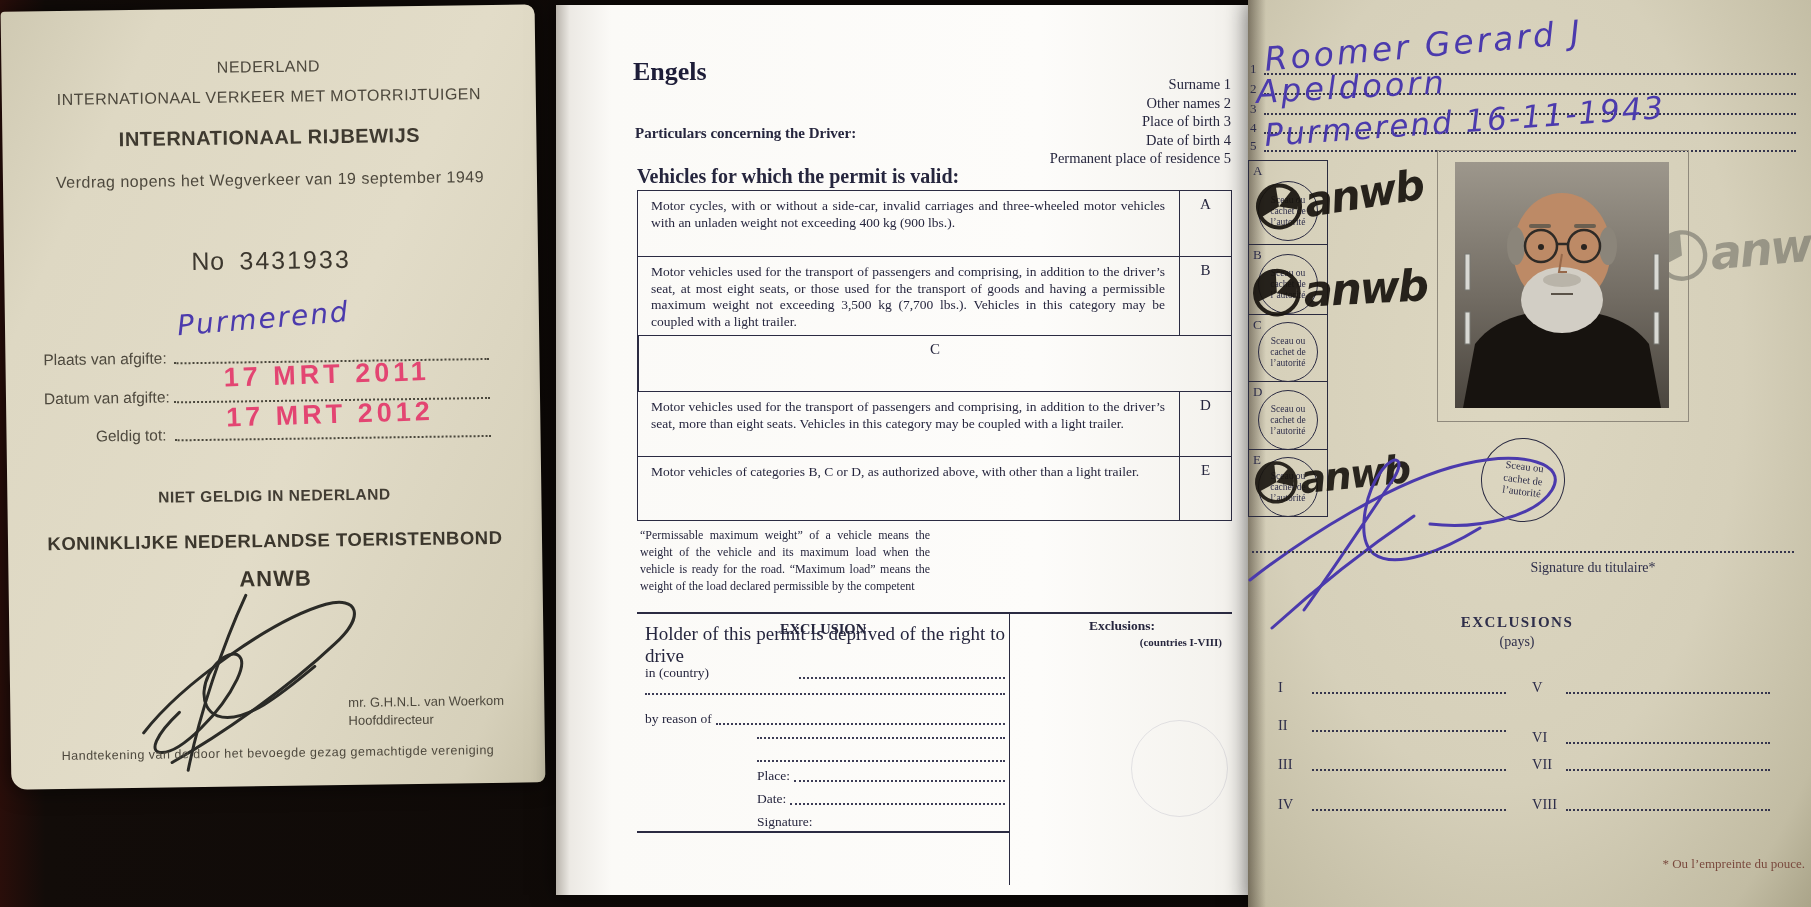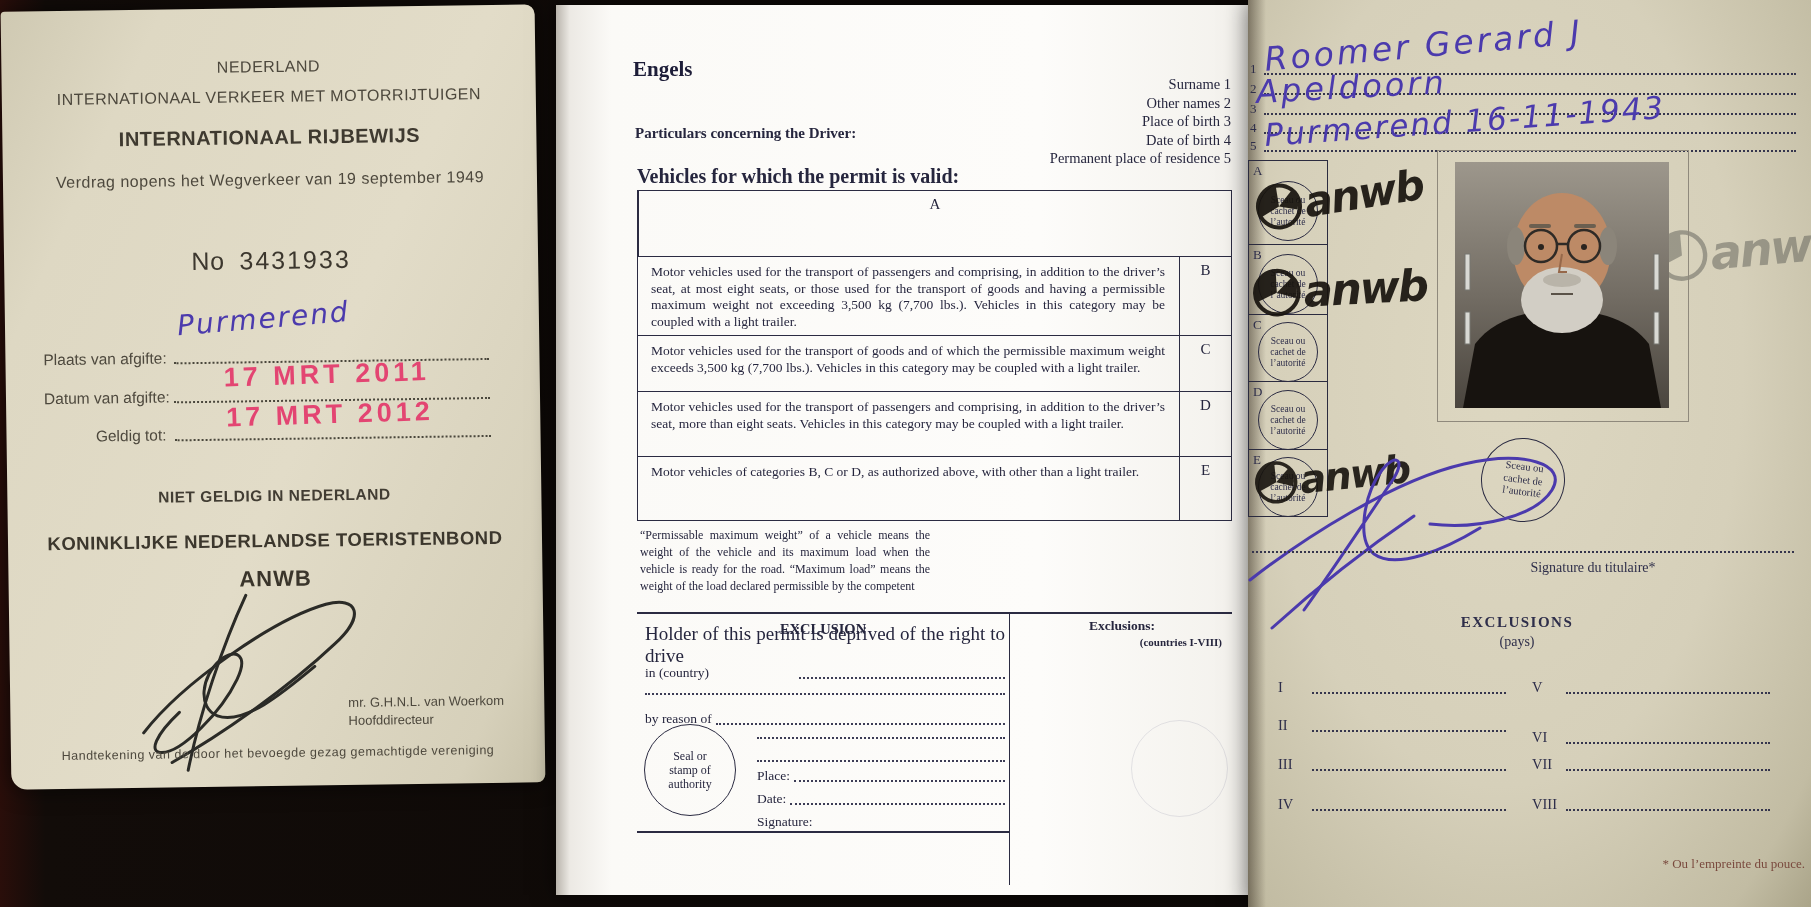--- a/index.html
+++ b/index.html
@@ -97,43 +97,43 @@
         <path d="M122,12 C98,62 74,130 62,186"></path>
       </g>
     </svg>
 
     <div class="abs" style="left:338px;top:688px;font-size:13px;">mr. G.H.N.L. van Woerkom</div>
     <div class="abs" style="left:338px;top:706px;font-size:13px;">Hoofddirecteur</div>
     <div class="abs lp-center" style="top:738px;font-size:12.5px;">Handtekening van de door het bevoegde gezag gemachtigde vereniging</div>
   </div>
 
   <div id="middle-page" class="page">
-    <div class="abs serif-b" style="left:77px;top:52px;font-size:21px;color:#1d1d38;font-family:Liberation Serif, serif;">Engels</div>
+    <div class="abs serif-b" style="left:77px;top:52px;font-size:26px;color:#1d1d38;font-family:Liberation Serif, serif;">Engels</div>
 
     <div class="abs" style="right:17px;top:70px;text-align:right;font-size:14.5px;line-height:18.6px;">
       <span style="display:block;">Surname 1</span>
       <span style="display:block;">Other names 2</span>
       <span style="display:block;">Place of birth 3</span>
       <span style="display:block;">Date of birth 4</span>
       <span style="display:block;">Permanent place of residence 5</span>
     </div>
 
     <div class="abs serif-b" style="left:79px;top:120px;font-size:15px;">Particulars concerning the Driver:</div>
     <div class="abs serif-b" style="left:81px;top:160px;font-size:20px;">Vehicles for which the permit is valid:</div>
 
     <div id="veh-table">
       <div class="cat-row" style="height:65px;">
+        <div class="cat-text">Motor cycles, with or without a side-car, invalid carriages and three-wheeled motor vehicles with an unladen weight not exceeding 400 kg (900 lbs.).</div>
         <div class="cat-code">A</div>
       </div>
       <div class="cat-row" style="height:78px;">
         <div class="cat-text">Motor vehicles used for the transport of passengers and comprising, in addition to the driver’s seat, at most eight seats, or those used for the transport of goods and having a permissible maximum weight not exceeding 3,500 kg (7,700 lbs.). Vehicles in this category may be coupled with a light trailer.</div>
         <div class="cat-code">B</div>
       </div>
       <div class="cat-row" style="height:55px;">
-        <div class="cat-text">Motor vehicles used for the transport of goods and of which the permissible maximum weight exceeds 3,500 kg (7,700 lbs.). Vehicles in this category may be coupled with a light trailer.</div>
         <div class="cat-code">C</div>
       </div>
       <div class="cat-row" style="height:64px;">
         <div class="cat-text">Motor vehicles used for the transport of passengers and comprising, in addition to the driver’s seat, more than eight seats. Vehicles in this category may be coupled with a light trailer.</div>
         <div class="cat-code">D</div>
       </div>
       <div class="cat-row" style="height:63px;">
         <div class="cat-text">Motor vehicles of categories B, C or D, as authorized above, with other than a light trailer.</div>
         <div class="cat-code">E</div>
       </div>
@@ -160,25 +160,20 @@
     <div class="abs mp-line" style="left:201px;top:763px;width:248px;">
       <span>Place:</span>
       <span class="dotfill"></span>
     </div>
     <div class="abs mp-line" style="left:201px;top:786px;width:248px;">
       <span>Date:</span>
       <span class="dotfill"></span>
     </div>
     <div class="abs" style="left:201px;top:809px;font-size:13.5px;">Signature:</div>
 
-    <div class="abs seal-circle" style="left:88px;top:719px;width:90px;height:90px;font-size:12px;line-height:14px;">
-      <span>Seal or</span>
-      <span>stamp of</span>
-      <span>authority</span>
-    </div>
 
     <div class="abs" style="left:81px;top:826px;width:372px;border-top:2px solid #2b2b42;"></div>
 
     <div class="abs serif-b" style="left:466px;top:613px;width:200px;text-align:center;font-size:13.5px;">Exclusions:</div>
     <div class="abs serif-b" style="left:466px;top:631px;width:200px;text-align:right;font-size:11px;">(countries I-VIII)</div>
     <div class="abs" style="left:575px;top:715px;width:95px;height:95px;border:1.5px solid #9a9ab0;border-radius:50%;opacity:.25;"></div>
   </div>
 
   <div id="right-page" class="page">
 

